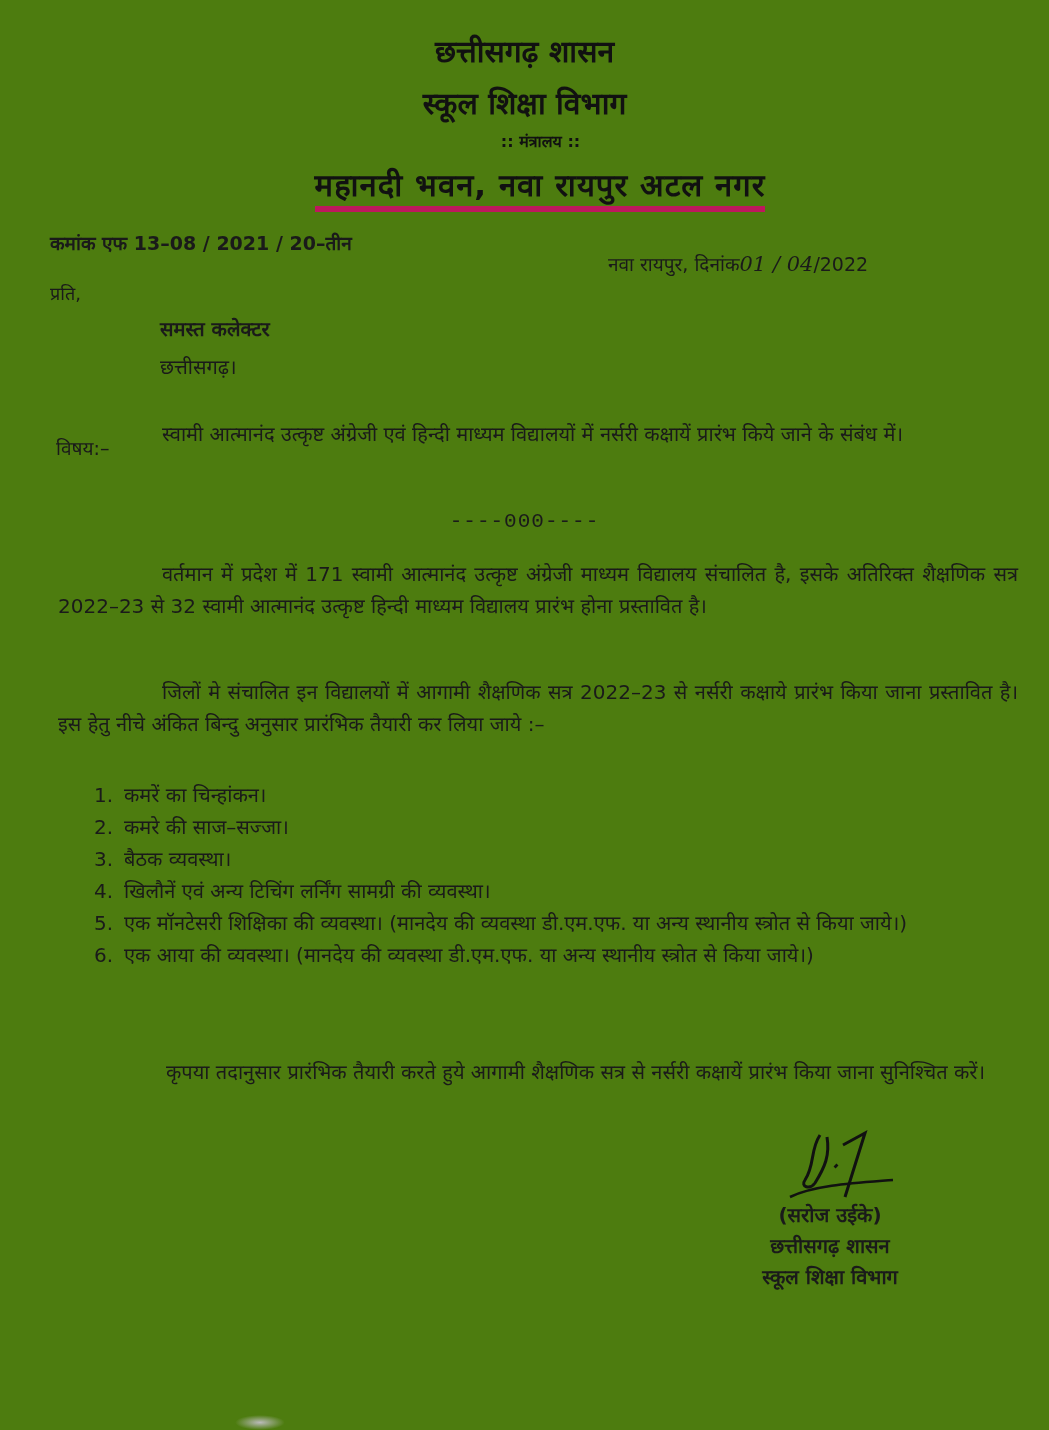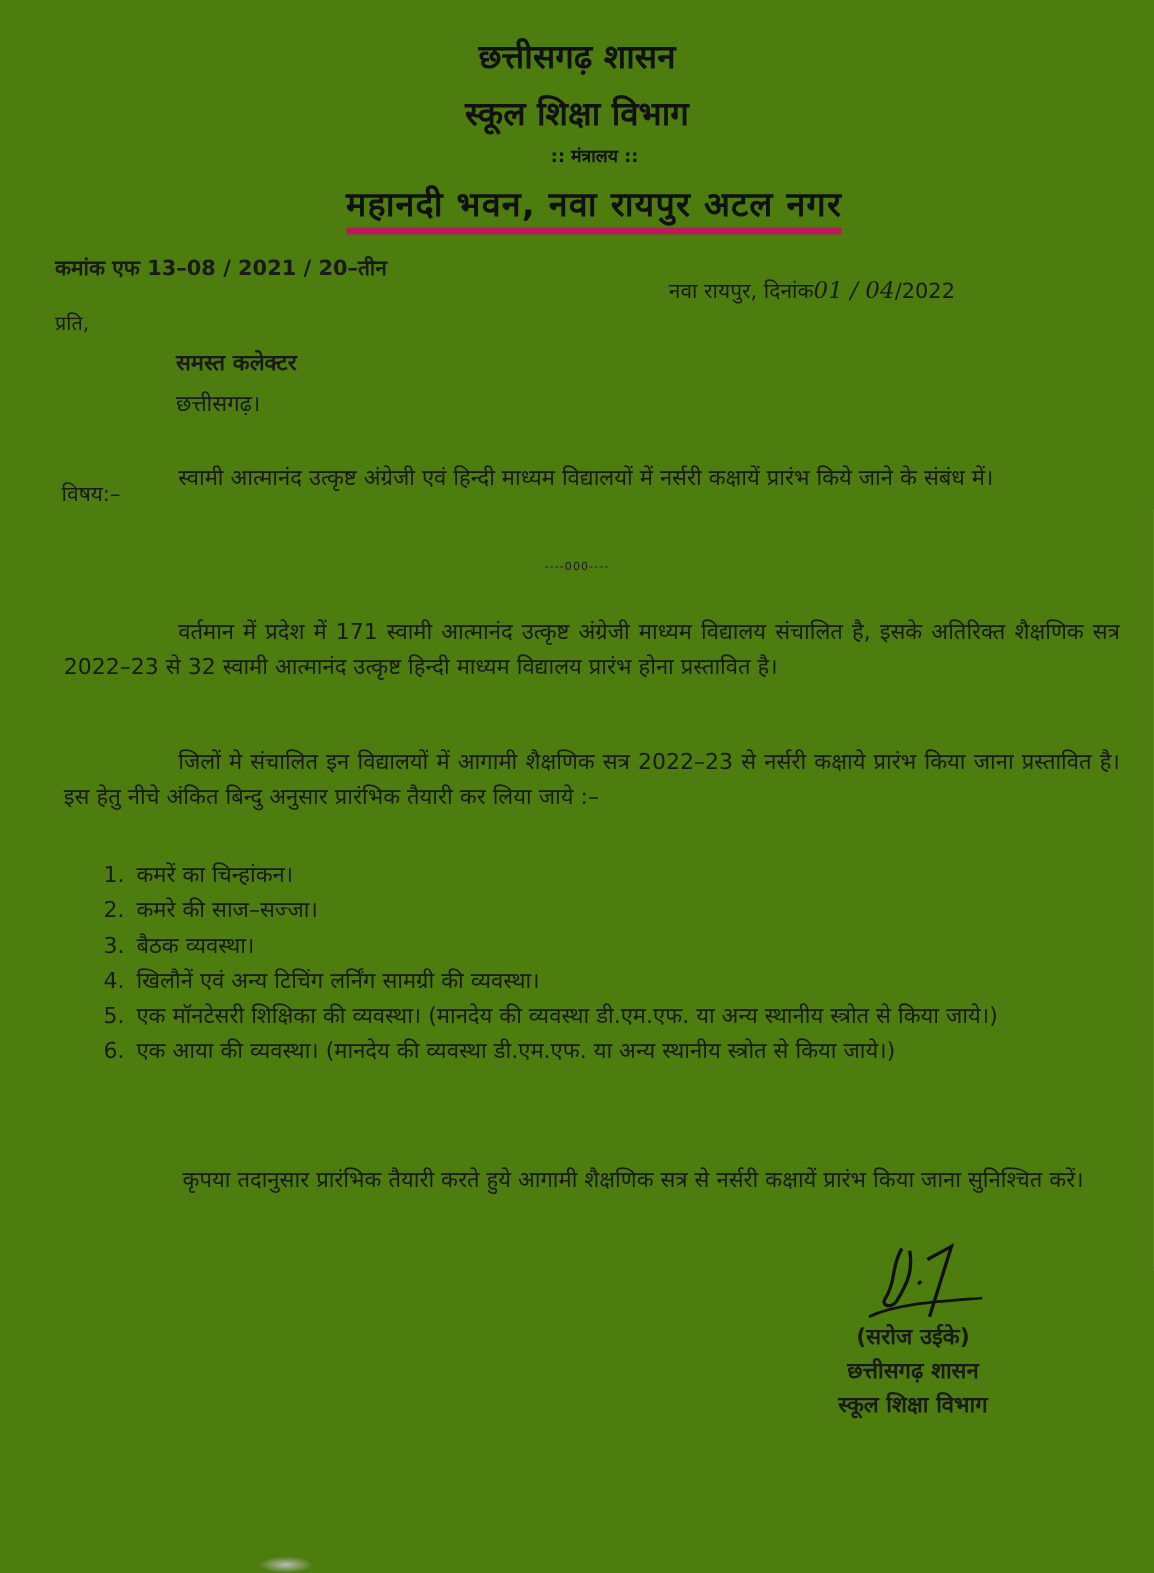--- a/index.html
+++ b/index.html
@@ -16,21 +16,21 @@
     .h4 span { border-bottom: 6px solid #be185d; padding-bottom: 3px; letter-spacing: 1px; }
     .abs { position: absolute; }
     .ref { left: 50px; top: 230px; font-size: 19px; font-weight: bold; }
     .date { left: 608px; top: 230px; font-size: 19px; margin-top: 21px; }
     .date .hand { font-style: italic; font-family: "DejaVu Serif", serif; font-size: 21px; }
     .prati { left: 50px; top: 265px; font-size: 18px; margin-top: 16px; }
     .to1 { left: 160px; top: 315px; font-size: 20px; font-weight: bold; }
     .to2 { left: 160px; top: 353px; font-size: 20px; font-weight: normal; }
     .subj-label { left: 56px; top: 420px; font-size: 19px; margin-top: 15px; }
     .subj { left: 162px; top: 418px; width: 865px; font-size: 20px; line-height: 33px; text-align: justify; }
-    .sep { left: 0; width: 1049px; top: 510px; text-align: center; font-size: 10px; letter-spacing: 1px; }
+    .sep { left: 0; width: 1049px; top: 510px; text-align: center; font-size: 21px; letter-spacing: 1px; font-family: Liberation Mono, monospace; }
     .para { left: 58px; width: 960px; font-size: 20px; line-height: 32px; text-align: justify; }
     .p1 { top: 558px; }
     .p2 { top: 676px; }
     .indent { display: inline-block; width: 104px; }
     .list { left: 94px; top: 780px; width: 920px; font-size: 20px; line-height: 30px; margin: 0; padding: 0; list-style: none; }
     .list li { display: flex; margin-bottom: 2px; }
     .list .num { width: 30px; flex: none; }
     .list .txt { flex: 1; text-align: justify; }
     .p3 { top: 1056px; left: 62px; width: 950px; }
     .sig { left: 735px; top: 1125px; width: 200px; }

